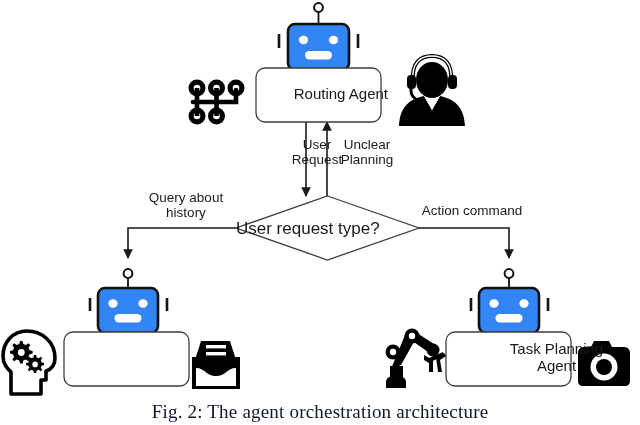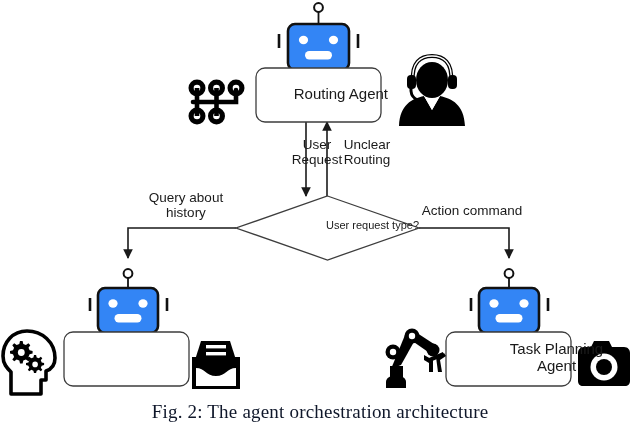--- a/index.html
+++ b/index.html
@@ -35,22 +35,22 @@
   .edge-label {
     position: absolute;
     text-align: center;
     font-size: 13.5px;
     color: #1a1a1a;
     line-height: 1.12;
     white-space: pre-line;
   }
   .diamond-label {
     position: absolute;
-    text-align: right;
-    font-size: 11px;
+    text-align: left;
+    font-size: 17px;
     color: #1a1a1a;
   }
   .caption {
     position: absolute;
     left: 0;
     top: 401px;
     width: 640px;
     text-align: center;
     font-family: "Liberation Serif", serif;
     font-size: 19px;
@@ -257,21 +257,21 @@
   <div class="diamond-label" style="left:236px; top:219px; width:183px;">User request type?</div>
 
 
   <div class="node-label box-label" style="left:446px; top:341px; width:125px;padding-left:48px;">Task Planning
 Agent</div>
 
   <div class="edge-label" style="left:243px; top:137px; width:62px;margin-left:43px;">User
 Request</div>
 
   <div class="edge-label" style="left:330px; top:137px; width:74px;">Unclear
-Routing</div>
+Planning</div>
 
   <div class="edge-label" style="left:412px; top:203px; width:120px;">Action command</div>
 
   <div class="edge-label" style="left:136px; top:190px; width:100px;">Query about
 history</div>
 
   <div class="caption">Fig. 2: The agent orchestration architecture</div>
 
 </div>
 

